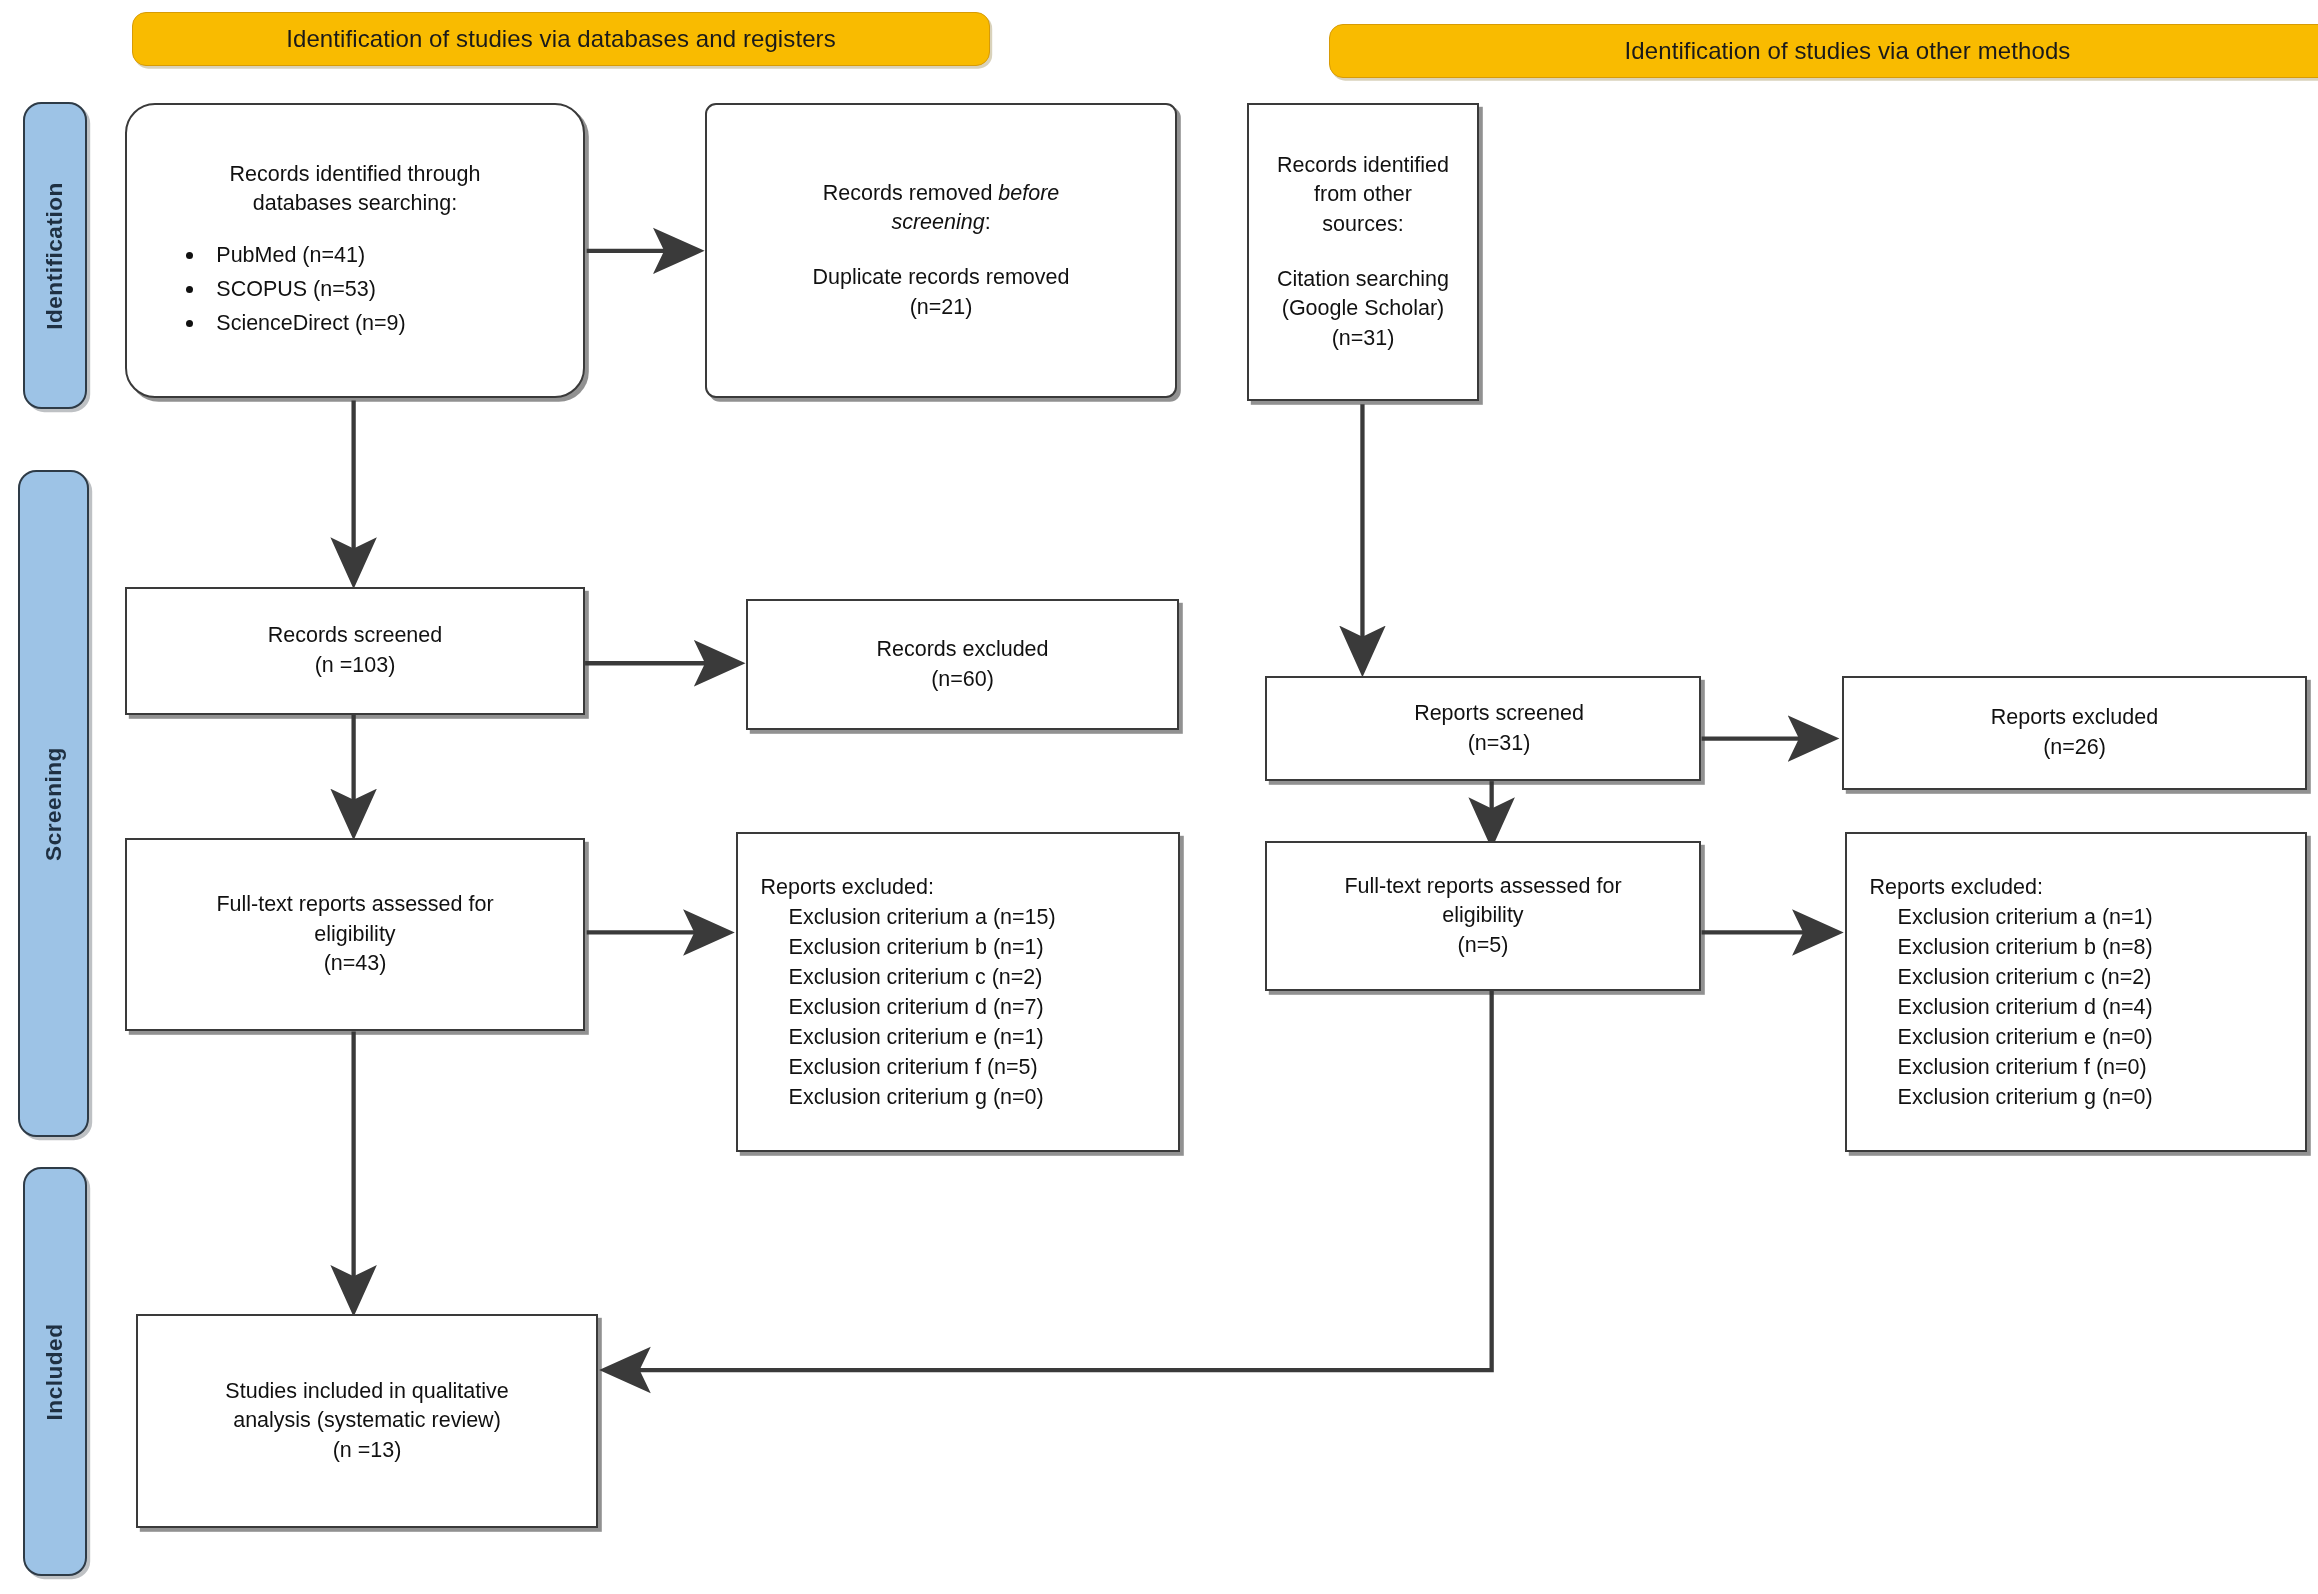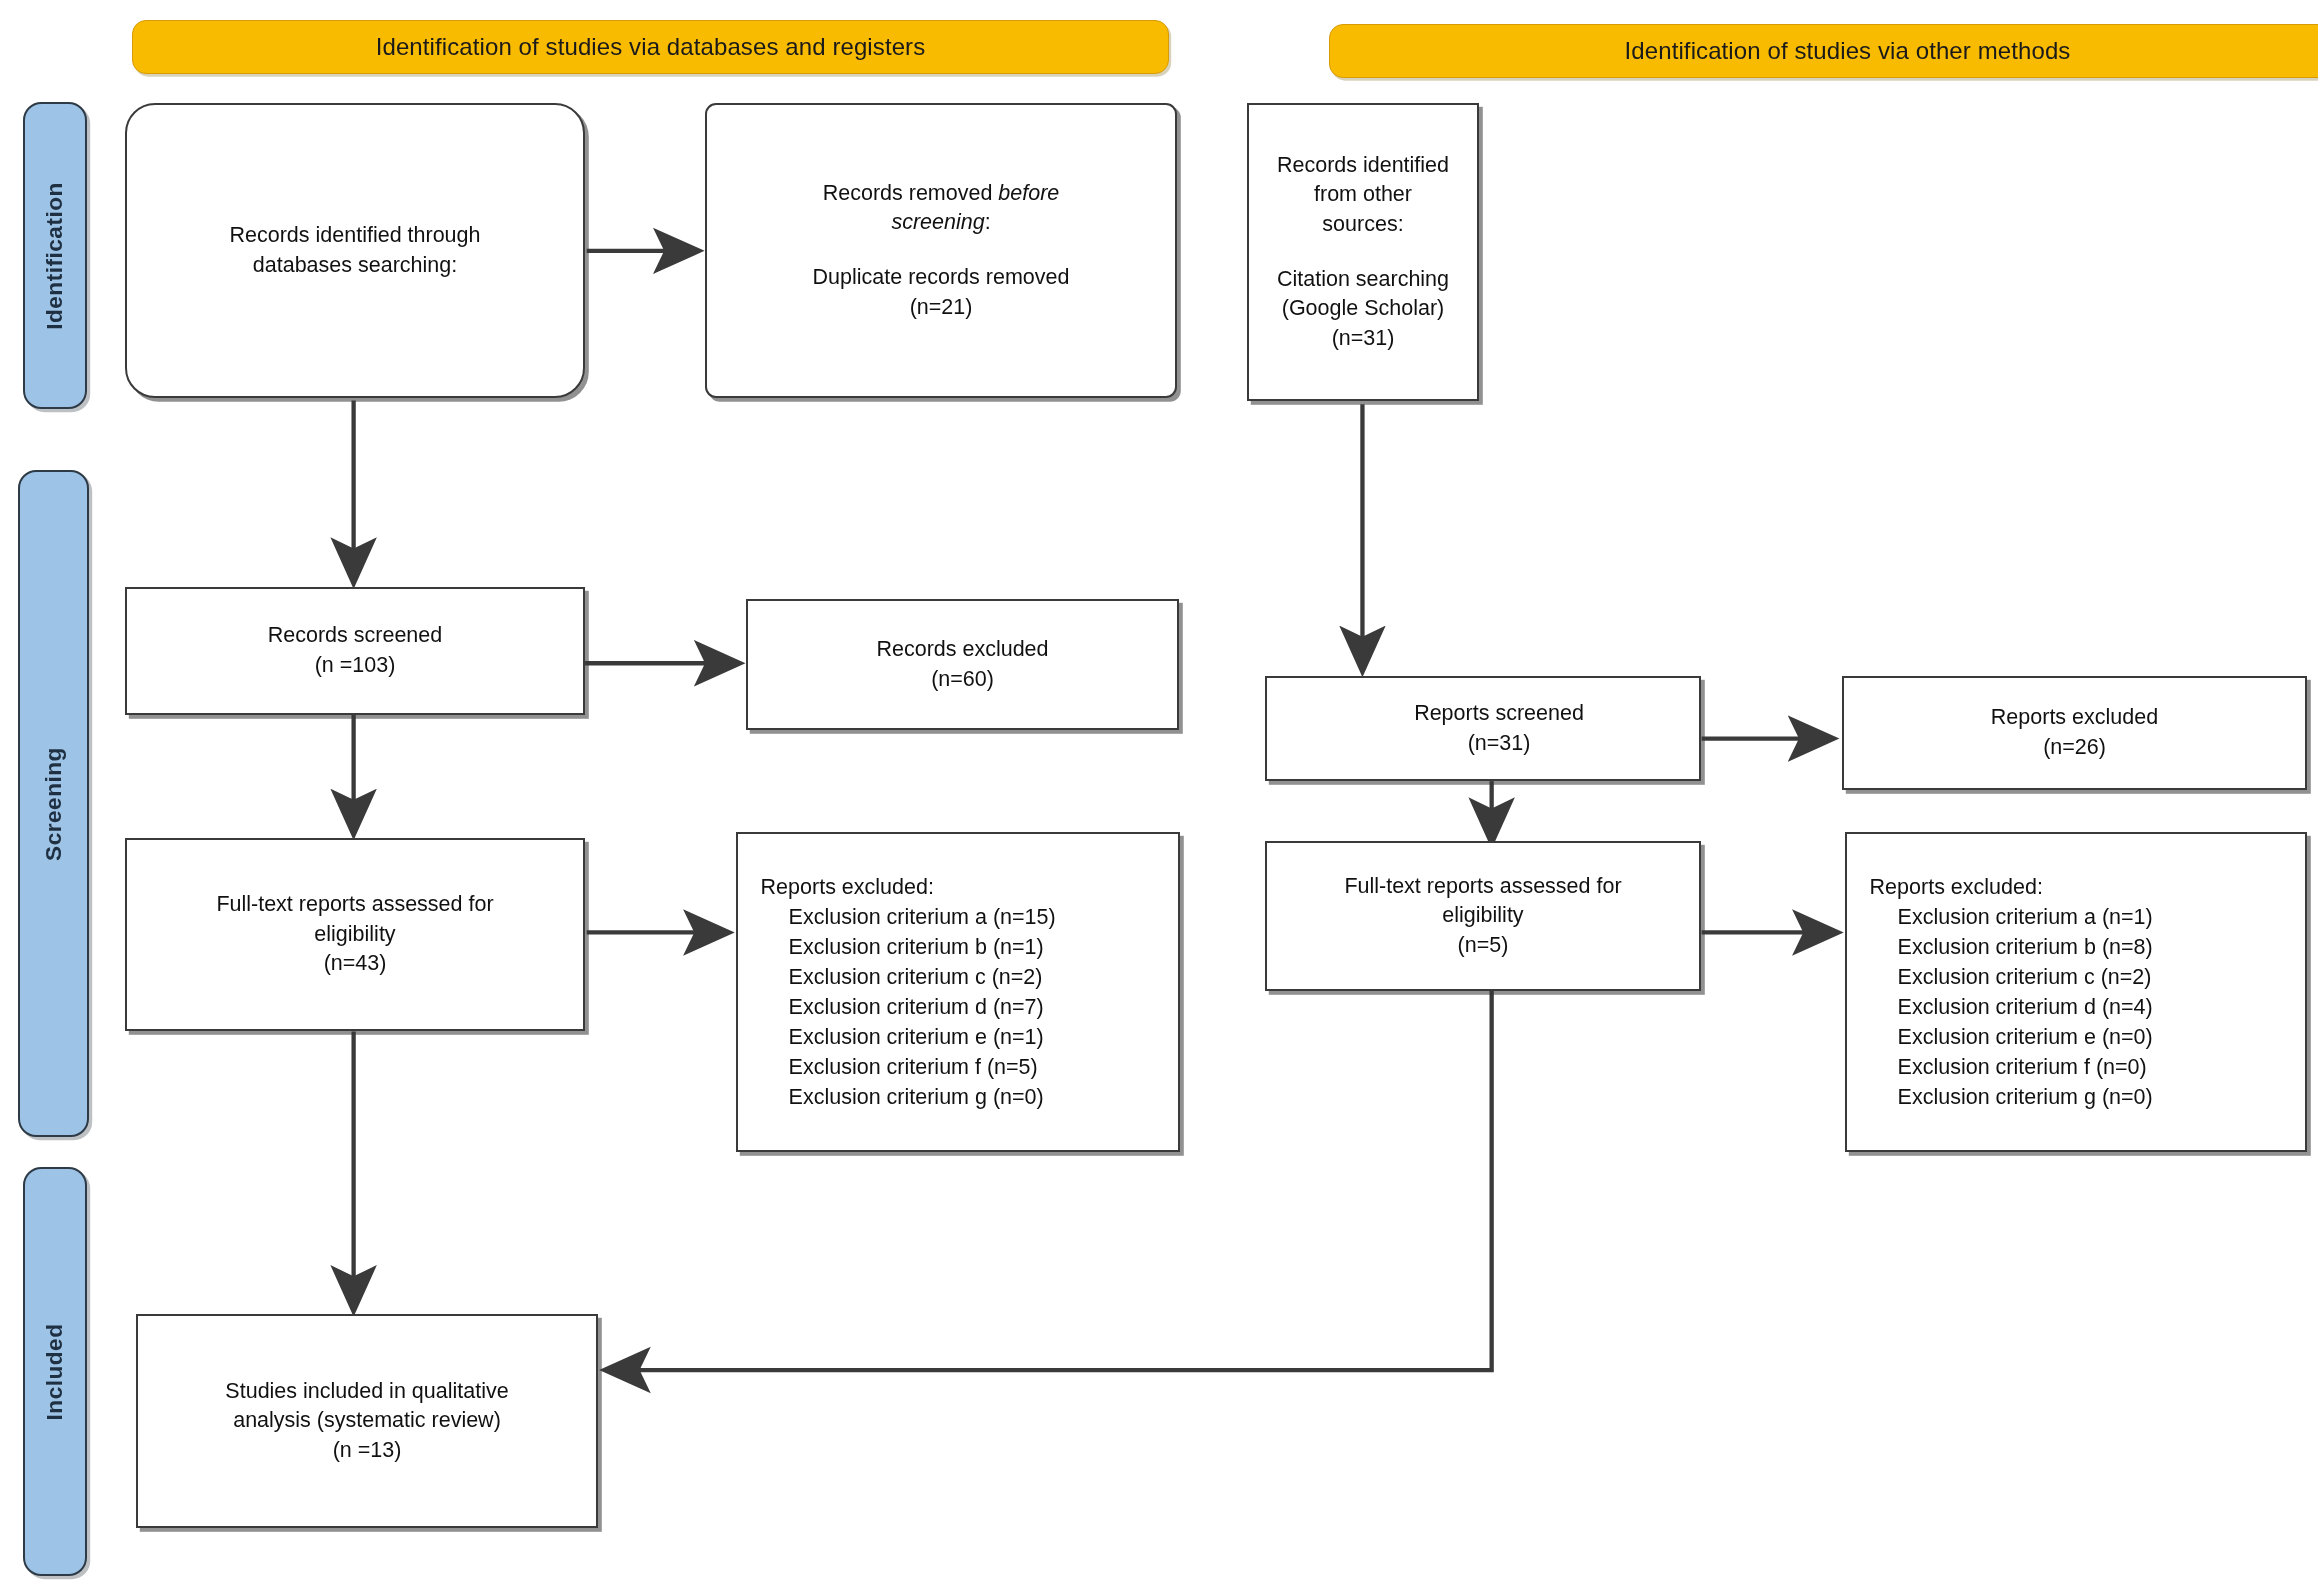--- a/index.html
+++ b/index.html
@@ -144,21 +144,21 @@
       <line x1="3160" y1="1372" x2="3400" y2="1372"></line>
 
       <line x1="2770" y1="1451" x2="2770" y2="1561"></line>
 
       <line x1="3160" y1="1732" x2="3408" y2="1732"></line>
     </g>
 
     <path d="M 2770 1838 L 2770 2545 L 1128 2545" stroke="#3A3A3A" stroke-width="8" fill="none" marker-end="url(#ah)"></path>
   </svg>
 
-  <div class="banner" style="left:132px; top:20px; width:1037px; height:54px;">
+  <div class="banner" style="left:132px; top:12px; width:858px; height:54px;">
     <span>Identification of studies via databases and registers</span>
   </div>
 
   <div class="banner" style="left:1329px; top:24px; width:1037px; height:54px;">
     <span>Identification of studies via other methods</span>
   </div>
 
   <div class="sidebar-bar" style="left:22.6px; top:102px; width:64px; height:307px;">
     <span class="vlabel">Identification</span>
   </div>
@@ -168,20 +168,25 @@
   </div>
 
   <div class="sidebar-bar" style="left:22.6px; top:1167px; width:64px; height:409px;">
     <span class="vlabel">Included</span>
   </div>
 
   <div class="fbox center" style="left:125px; top:103px; width:460px; height:295px;border-radius:30px;">
     <div class="pad">
       <div>Records identified through</div>
       <div>databases searching:</div>
+      <ul class="srclist">
+        <li>PubMed (n=41)</li>
+        <li>SCOPUS (n=53)</li>
+        <li>ScienceDirect (n=9)</li>
+      </ul>
     </div>
   </div>
 
   <div class="fbox center" style="left:705px; top:103px; width:472px; height:295px;border-radius:11px;">
     <div class="pad">
       <div><span>Records removed </span><span class="ital">before</span></div>
       <div><span class="ital">screening</span><span>:</span></div>
       <span class="spacer-line"></span>
       <div>Duplicate records removed</div>
       <div>(n=21)</div>

